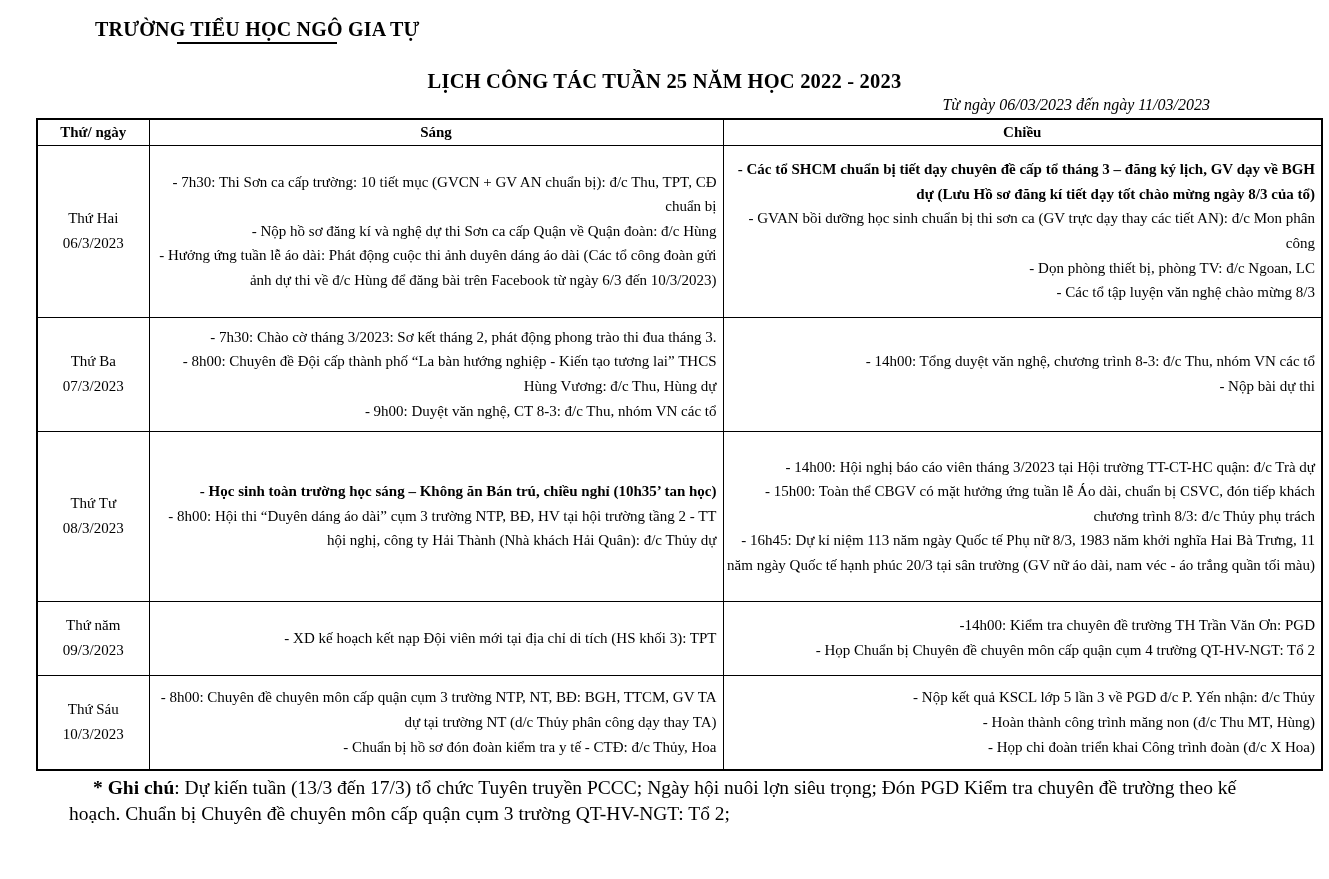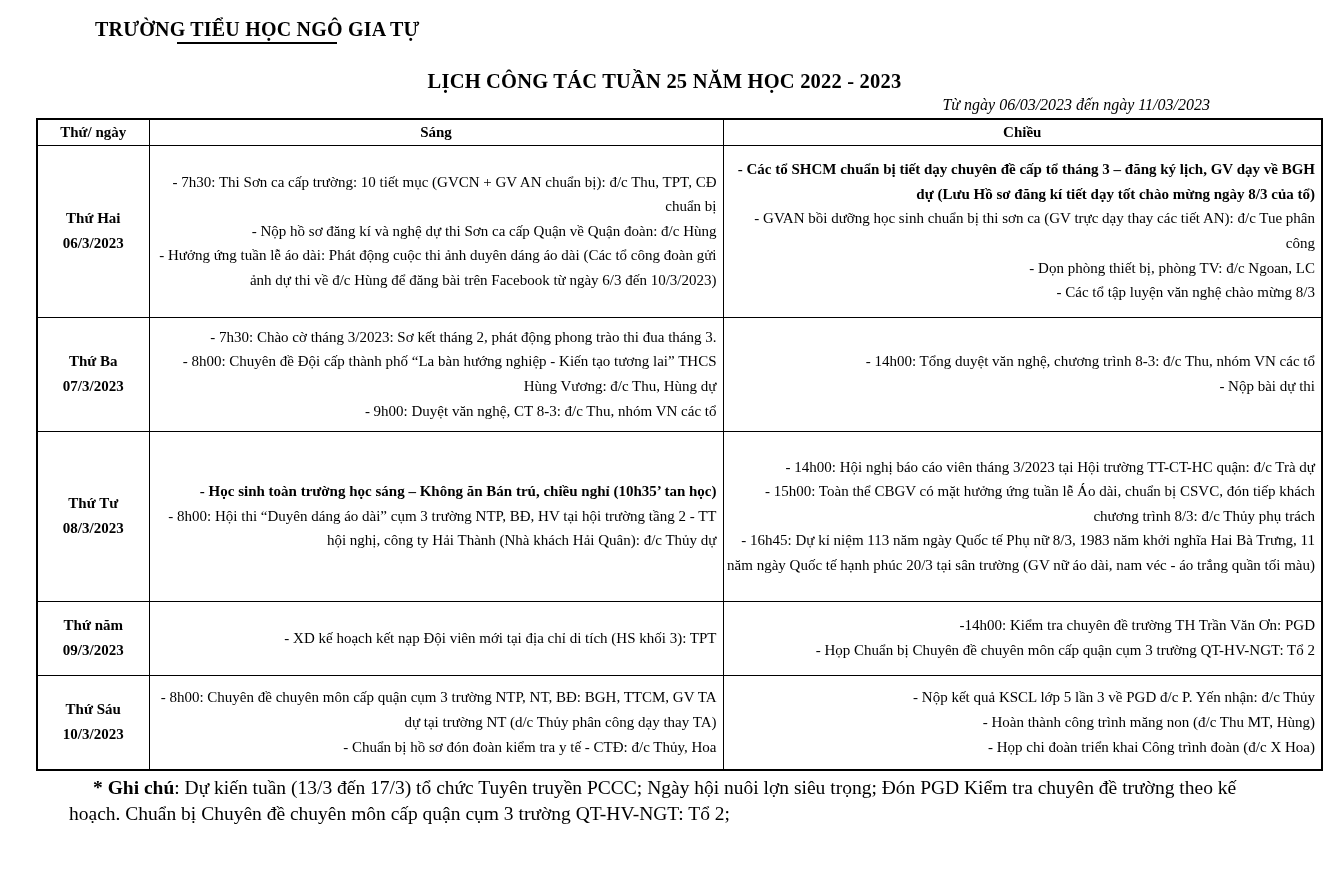--- a/index.html
+++ b/index.html
@@ -38,21 +38,21 @@
   col.c-afternoon{width:599px}
   thead tr{height:26px}
   tbody tr:nth-child(1){height:172px}
   tbody tr:nth-child(2){height:114px}
   tbody tr:nth-child(3){height:170px}
   tbody tr:nth-child(4){height:74px}
   tbody tr:nth-child(5){height:95px}
   tbody tr:nth-child(6){height:76px}
   th{font-weight:bold;font-size:19.5px;text-align:center;padding:0}
   td.day-cell{
-    text-align:center;font-weight:bold;font-size:19.5px;line-height:25px;
+    text-align:center;font-weight:normal;font-size:19.5px;line-height:25px;
     padding:0 2px;
   }
   td.content-cell{padding:1px 6px 1px 2px;text-align:right;}
   .item{line-height:24.6px;}
   .item.bold{font-weight:bold;}
   .note{
     margin:4px 68px 0 69px;
     font-size:19.5px;line-height:25.5px;text-indent:24px;text-align:left;
   }
   .note b{font-weight:bold;}
@@ -87,21 +87,21 @@
             <div>Thứ Hai</div>
             <div>06/3/2023</div>
           </td>
           <td class="content-cell">
             <div class="item">- 7h30: Thi Sơn ca cấp trường: 10 tiết mục (GVCN + GV AN chuẩn bị): đ/c Thu, TPT, CĐ chuẩn bị</div>
             <div class="item">- Nộp hồ sơ đăng kí và nghệ dự thi Sơn ca cấp Quận về Quận đoàn: đ/c Hùng</div>
             <div class="item">- Hưởng ứng tuần lễ áo dài: Phát động cuộc thi ảnh duyên dáng áo dài (Các tổ công đoàn gửi ảnh dự thi về đ/c Hùng để đăng bài trên Facebook từ ngày 6/3 đến 10/3/2023)</div>
           </td>
           <td class="content-cell">
             <div class="item bold">- Các tổ SHCM chuẩn bị tiết dạy chuyên đề cấp tổ tháng 3 – đăng ký lịch, GV dạy về BGH dự (Lưu Hồ sơ đăng kí tiết dạy tốt chào mừng ngày 8/3 của tổ)</div>
-            <div class="item">- GVAN bồi dưỡng học sinh chuẩn bị thi sơn ca (GV trực dạy thay các tiết AN): đ/c Tue phân công</div>
+            <div class="item">- GVAN bồi dưỡng học sinh chuẩn bị thi sơn ca (GV trực dạy thay các tiết AN): đ/c Mon phân công</div>
             <div class="item">- Dọn phòng thiết bị, phòng TV: đ/c Ngoan, LC</div>
             <div class="item">- Các tổ tập luyện văn nghệ chào mừng 8/3</div>
           </td>
         </tr>
         <tr>
           <td class="day-cell">
             <div>Thứ Ba</div>
             <div>07/3/2023</div>
           </td>
           <td class="content-cell">
@@ -132,21 +132,21 @@
         <tr>
           <td class="day-cell">
             <div>Thứ năm</div>
             <div>09/3/2023</div>
           </td>
           <td class="content-cell">
             <div class="item">- XD kế hoạch kết nạp Đội viên mới tại địa chỉ di tích (HS khối 3): TPT</div>
           </td>
           <td class="content-cell">
             <div class="item">-14h00: Kiểm tra chuyên đề trường TH Trần Văn Ơn: PGD</div>
-            <div class="item">- Họp Chuẩn bị Chuyên đề chuyên môn cấp quận cụm 3 trường QT-HV-NGT: Tổ 2</div>
+            <div class="item">- Họp Chuẩn bị Chuyên đề chuyên môn cấp quận cụm 4 trường QT-HV-NGT: Tổ 2</div>
           </td>
         </tr>
         <tr>
           <td class="day-cell">
             <div>Thứ Sáu</div>
             <div>10/3/2023</div>
           </td>
           <td class="content-cell">
             <div class="item">- 8h00: Chuyên đề chuyên môn cấp quận cụm 3 trường NTP, NT, BĐ: BGH, TTCM, GV TA dự tại trường NT (d/c Thủy phân công dạy thay TA)</div>
             <div class="item">- Chuẩn bị hồ sơ đón đoàn kiểm tra y tế - CTĐ: đ/c Thủy, Hoa</div>

